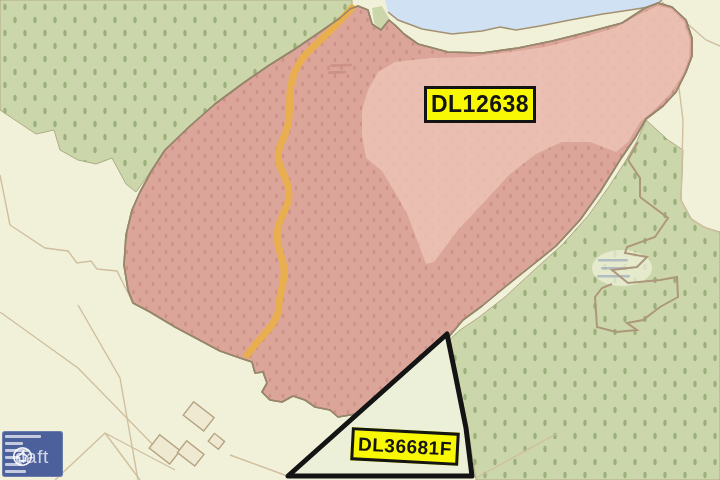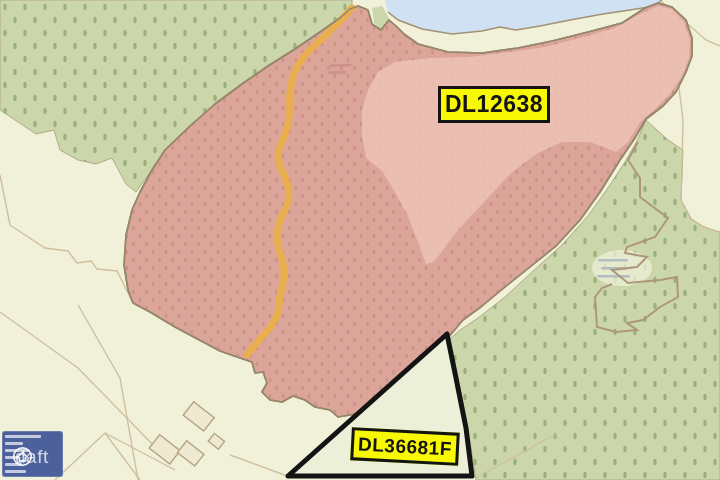--- a/index.html
+++ b/index.html
@@ -7,21 +7,21 @@
     position:relative; width:720px; height:480px; overflow:hidden;
     background:#f1f1da; font-family:"Liberation Sans",sans-serif;
   }
   #stage svg{position:absolute;left:0;top:0;}
   .plabel{
     position:absolute; background:#f8f704; border:3px solid #141414;
     color:#141414; font-weight:bold; display:flex; align-items:center;
     justify-content:center; letter-spacing:0.5px; line-height:1;
     font-family:"Liberation Sans",sans-serif;
   }
-  #label-dl12638{left:438px; top:86px; width:106px; height:31px; font-size:23px;}
+  #label-dl12638{left:424px; top:86px; width:106px; height:31px; font-size:23px;}
   #label-dl36681f{left:351px; top:430px; width:102px; height:27px; font-size:19px; transform:rotate(3deg);}
   .legend{
     position:absolute; left:2px; top:431px; width:61px; height:46px;
     background:#4c609b; border-radius:3px; overflow:hidden;
     box-shadow:inset 0 0 0 1px rgba(255,255,255,0.18);
   }
   .lbar{position:absolute; left:3px; height:3px; background:rgba(255,255,255,0.68); border-radius:1px;}
   .wm{
     position:absolute; left:10px; top:15px; display:flex; align-items:center;
     color:rgba(255,255,255,0.75); font-size:19px; font-weight:400; white-space:nowrap;

